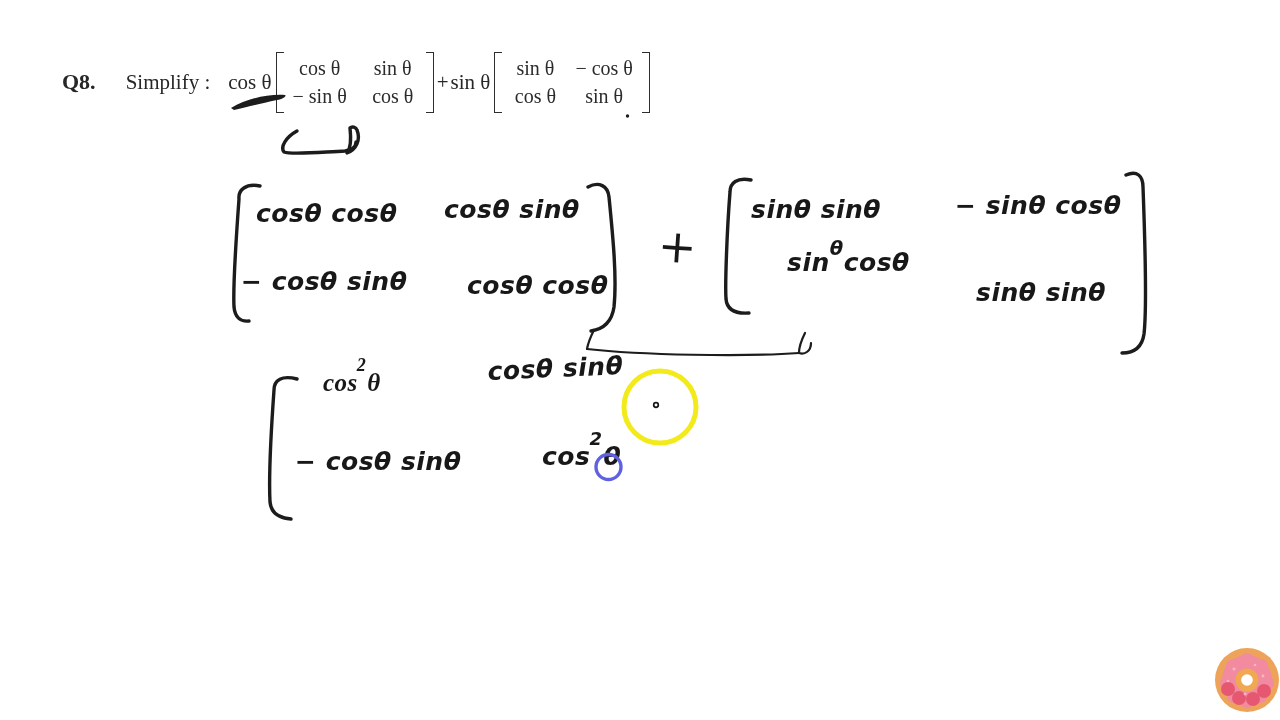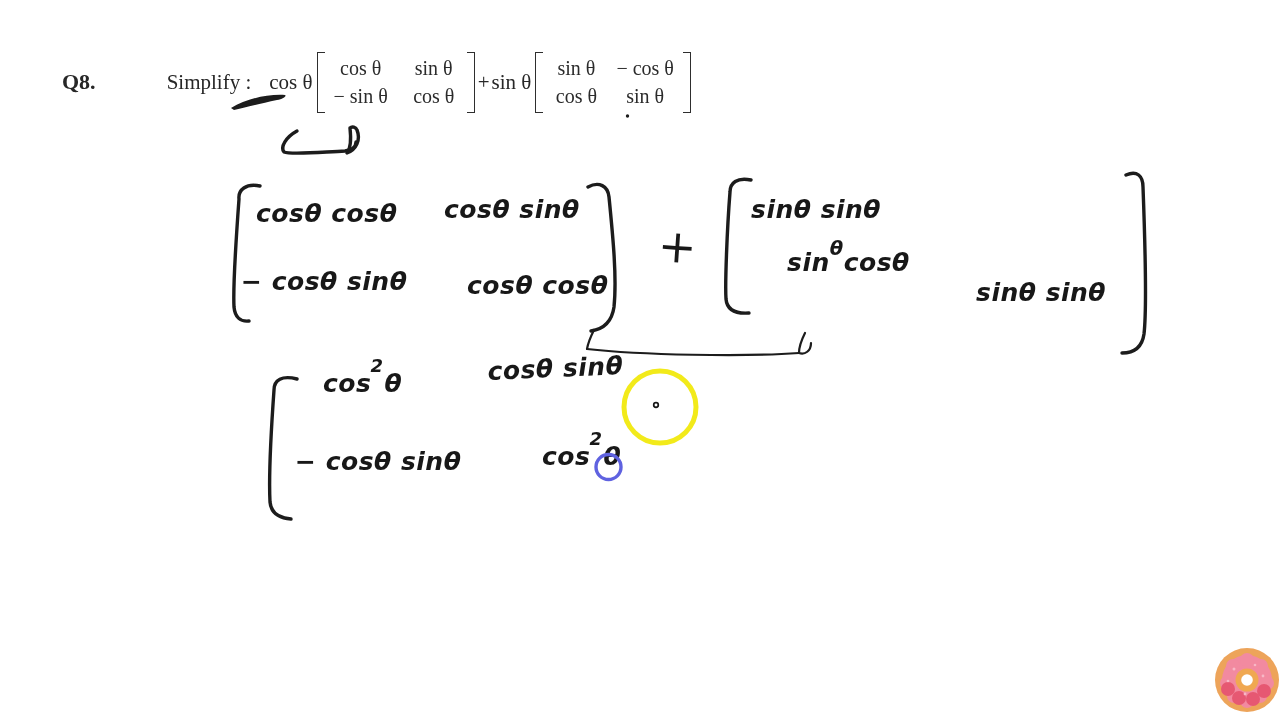--- a/index.html
+++ b/index.html
@@ -9,21 +9,21 @@
     font-family:"Liberation Serif", serif;
   }
 
   
   .q-row {
     position:absolute; left:62px; top:44px; height:76px;
     display:flex; align-items:center;
     color:#272727; font-size:21px; white-space:nowrap;
   }
   .q-num    { font-weight:700; margin-right:30px; font-size:22px;font-family:Liberation Serif, serif; }
-  .q-prompt { margin-right:18px;margin-left:41px; }
+  .q-prompt { margin-right:18px; }
   .coeff    { margin-right:3px; }
   .pmx      { display:inline-flex; align-items:stretch; margin:0 1px; }
   .pmx-bl   { width:7px; border:1.8px solid #2e2e2e; border-right:0; }
   .pmx-br   { width:7px; border:1.8px solid #2e2e2e; border-left:0; }
   .pmx-grid {
     display:grid; grid-template-columns:auto auto;
     column-gap:22px; row-gap:5px; padding:5px 9px;
     font-size:20px; color:#2b2b2b;
   }
   .pmx-cell { text-align:center; min-width:48px; }
@@ -79,24 +79,25 @@
   </div>
 
   <div class="hw" style="left:256px; top:199px;">cosθ cosθ</div>
   <div class="hw" style="left:444px; top:195px;">cosθ sinθ</div>
   <div class="hw" style="left:241px; top:267px;">− cosθ sinθ</div>
   <div class="hw" style="left:467px; top:271px;">cosθ cosθ</div>
 
   <div class="hw hw-plus" style="left:660px; top:218px;">+</div>
 
   <div class="hw" style="left:751px; top:195px;">sinθ sinθ</div>
+  <div class="hw" style="left:955px; top:191px;">− sinθ cosθ</div>
   <div class="hw" style="left:787px; top:248px;"><span>sin</span><span class="ins-sup">θ</span><span>cosθ</span></div>
   <div class="hw" style="left:976px; top:278px;">sinθ sinθ</div>
 
-  <div class="hw" style="left:323px; top:366px;"><span>cos</span><sup>2</sup><span>θ</span></div>
+  <div class="hw" style="left:323px; top:366px;font-family:Liberation Serif, serif;"><span>cos</span><sup>2</sup><span>θ</span></div>
   <div class="hw tilt-up" style="left:487px; top:357px;">cosθ sinθ</div>
   <div class="hw" style="left:295px; top:447px;">− cosθ sinθ</div>
   <div class="hw" style="left:542px; top:439px;"><span>cos</span><sup>2</sup><span>θ</span></div>
 
   <svg class="overlay" width="1280" height="720" viewBox="0 0 1280 720">
 
     <g fill="none" stroke-width="3.4" stroke-linecap="round" stroke-linejoin="round" stroke="#1c1c1c">
       <path d="M260,186 C246,183 238,190 239,199 C236,240 233,288 234,307 C235,317 240,322 249,321"></path>
       <path d="M588,187 C599,181 608,186 609,197 C613,237 617,278 614,307 C612,321 604,329 591,331"></path>
       <path d="M751,180 C737,177 730,183 730,192 C727,230 725,284 726,299 C727,310 735,314 749,313"></path>

